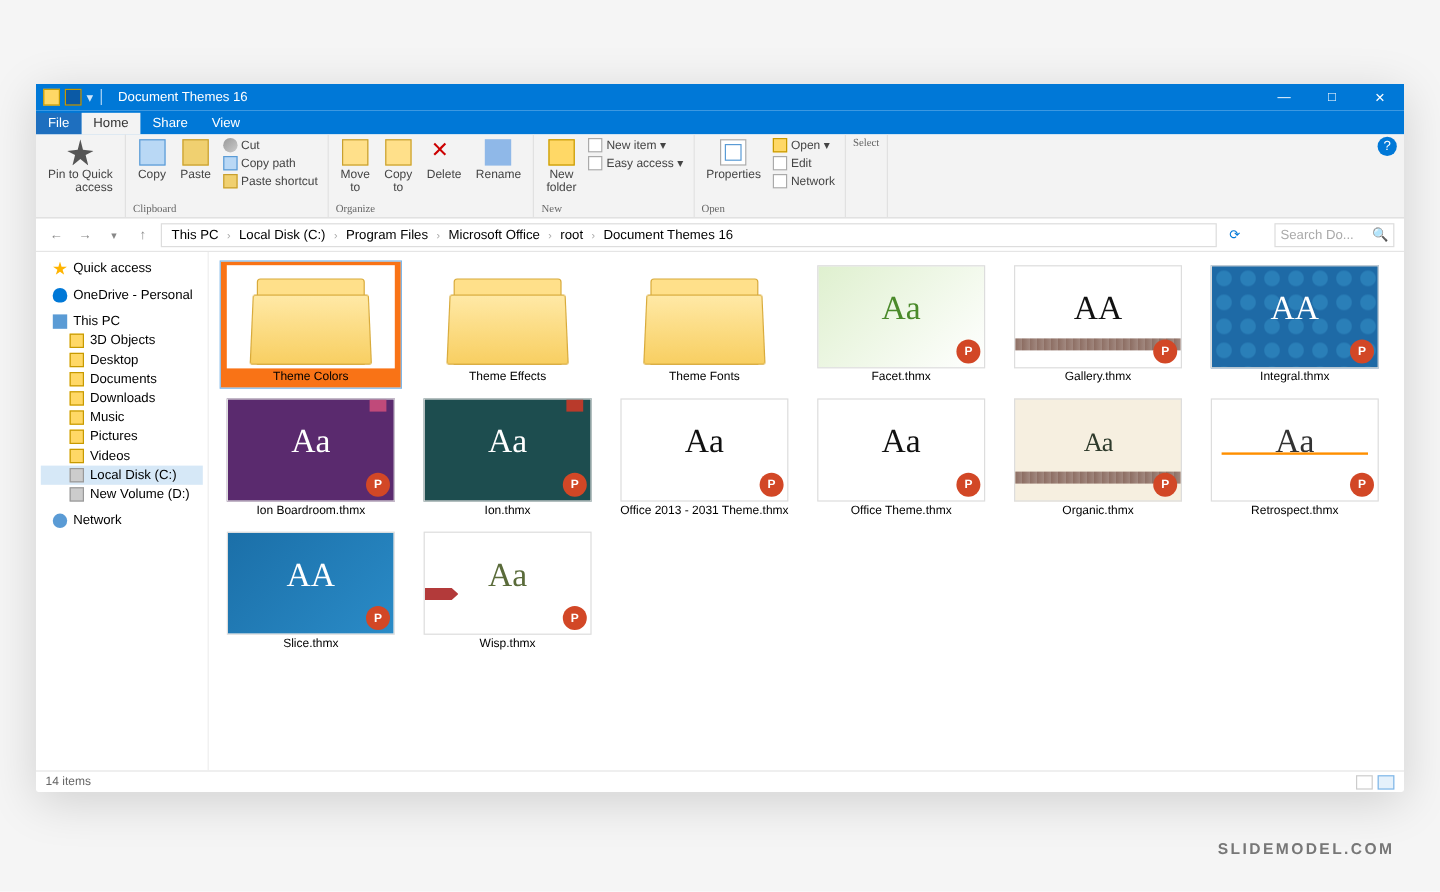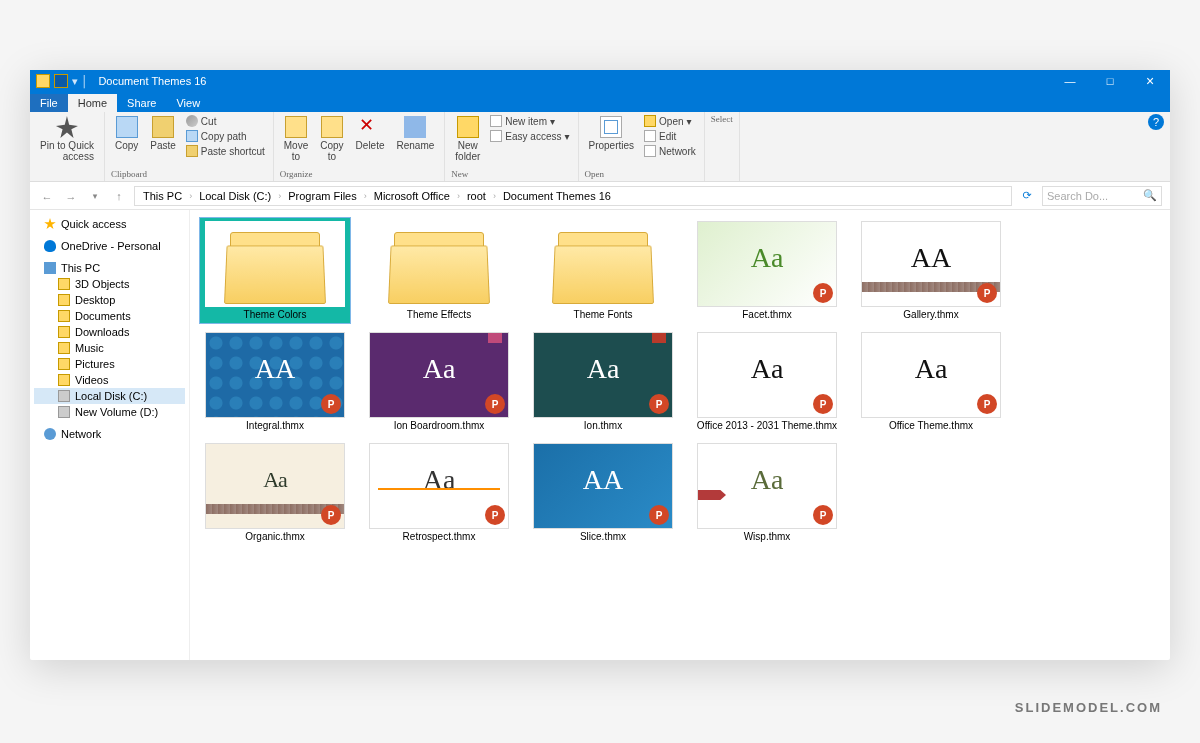--- a/index.html
+++ b/index.html
@@ -36,37 +36,37 @@
   .ico.newi { background: #fff; border: 1px solid #aaa; }
   .ico.props { background: #fff; border: 1px solid #aaa; position: relative; }
   .ico.props::after { content:""; position:absolute; inset:3px; border:1px solid #5a9bd5; }
   .ico.open { background: #ffd866; border: 1px solid #c79a00; }
   .ico.sel { background: #cce4ff; border: 1px solid #5a9bd5; }
   .addrbar { height: 28px; border-bottom: 1px solid #e5e5e5; display: flex; align-items: center; padding: 0 8px; gap: 6px; font-size: 11px; }
   .navbtn { width: 18px; height: 18px; display: flex; align-items: center; justify-content: center; color: #888; cursor: pointer; }
   .crumbs { flex: 1; border: 1px solid #ddd; height: 20px; display: flex; align-items: center; padding: 0 4px; gap: 2px; overflow: hidden; }
   .crumb { padding: 0 4px; cursor: pointer; white-space: nowrap; }
   .crumb-sep { color: #aaa; font-size: 9px; padding: 0 1px; }
-  .search { width: 120px; border: 1px solid #ddd; height: 20px; display: flex; align-items: center; padding: 0 4px; color: #aaa; gap: 4px; }
+  .search { width: 100px; border: 1px solid #ddd; height: 20px; display: flex; align-items: center; padding: 0 4px; color: #aaa; gap: 4px; margin-left: 18px; }
   .body { flex: 1; display: flex; overflow: hidden; }
-  .nav { width: 160px; border-right: 1px solid #eee; padding: 6px 4px; font-size: 11px; overflow: hidden; }
+  .nav { width: 144px; border-right: 1px solid #eee; padding: 6px 4px; font-size: 11px; overflow: hidden; }
   .nav-item { display: flex; align-items: center; gap: 5px; padding: 2px 4px 2px 10px; cursor: pointer; white-space: nowrap; }
   .nav-item.child { padding-left: 24px; }
   .nav-item.selected { background: #d6e8f7; }
   .nav-ico { width: 12px; height: 12px; flex-shrink: 0; }
   .nav-ico.star { background: #ffb400; clip-path: polygon(50% 0,61% 35%,98% 35%,68% 57%,79% 91%,50% 70%,21% 91%,32% 57%,2% 35%,39% 35%);} 
   .nav-ico.onedrive{ background:#0078d7; border-radius:50% 50% 40% 40%;}
   .nav-ico.pc { background:#5a9bd5; }
   .nav-ico.fold { background:#ffd866; border:1px solid #c79a00;}
   .nav-ico.drive{ background:#ccc; border:1px solid #999;}
   .nav-ico.net { background:#5a9bd5; border-radius:50%;}
   .content { flex: 1; padding: 8px 10px; overflow: auto; }
   .items { display: flex; flex-wrap: wrap; gap: 6px 14px; align-content: flex-start; }
   .item { width: 150px; display: flex; flex-direction: column; align-items: center; gap: 2px; font-size: 10px; text-align: center; cursor: pointer; padding: 3px; }
-  .item.selected { outline: 1px solid #7fb7e8; background: #14b8a6; }
+  .item.selected { outline: 1px solid #7fb7e8; background: #f97316; }
   .thumb { width: 140px; height: 86px; border: 1px solid #ddd; background: #fff; position: relative; overflow: hidden; display:flex; align-items:center; justify-content:center;}
   .thumb.folder-thumb { border: none; }
   .folder-shape { width: 110px; height: 80px; position: relative; }
   .folder-back { position:absolute; inset:8px 10px 0 10px; background:#ffe08a; border:1px solid #d8aa3a; border-radius:3px 3px 0 0;}
   .folder-front{ position:absolute; inset:18px 4px 0 4px; background:linear-gradient(#ffe9a6,#f8cf62); border:1px solid #d8aa3a; border-radius:2px; transform:perspective(120px) rotateX(6deg); transform-origin:bottom;}
   .folder-swirl{ position:absolute; left:20px; top:22px; width:52px; height:52px; border-radius:50%; background:conic-gradient(#2aa34a 0 120deg,#0b78c7 120deg 240deg,#2aa34a 240deg 360deg);}
   .thumb.theme { display:flex; flex-direction:column; }
   .theme-top { flex:1; display:flex; align-items:center; padding:0 8px; }
   .theme-aa { font-family: Georgia, serif; font-size: 28px; }
   .theme-aa.small { font-size:22px; letter-spacing:-1px;}
@@ -515,15 +515,22 @@
                 <div class="sw" style="background:#a4ac86"></div>
               </div>
               <div class="pp-badge">P</div>
             </div>
             <span>Wisp.thmx</span>
           </div>
         </div>
     </div>
   </div>
 
+  <div class="status">
+    <span>14 items</span>
+    <div class="viewbtns">
+      <div></div>
+      <div style="background:#e5f1fb;border-color:#7fb7e8"></div>
+    </div>
+  </div>
 </div>
 
 <div class="watermark">SLIDEMODEL.COM</div>
 
 </body></html>

